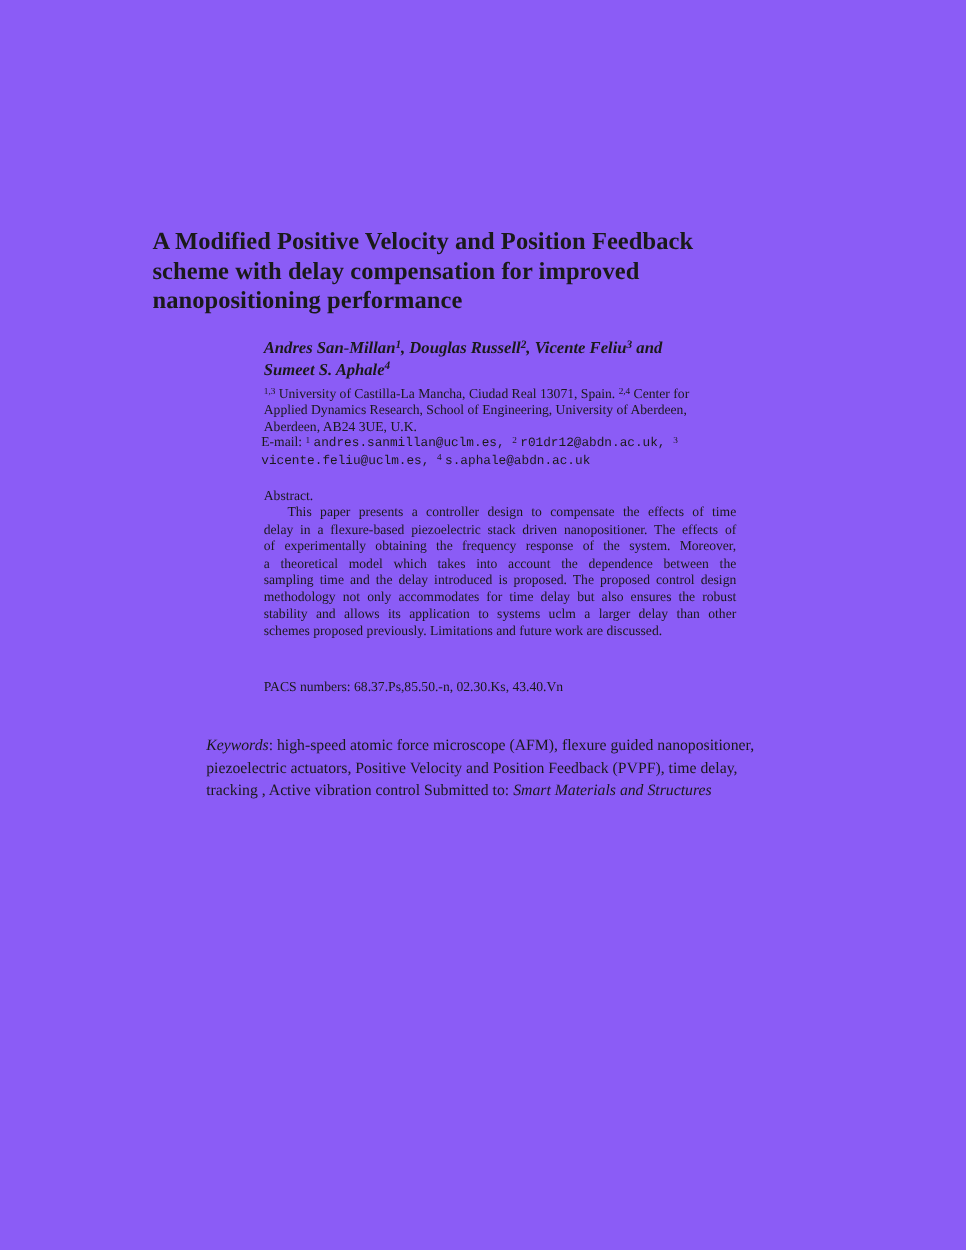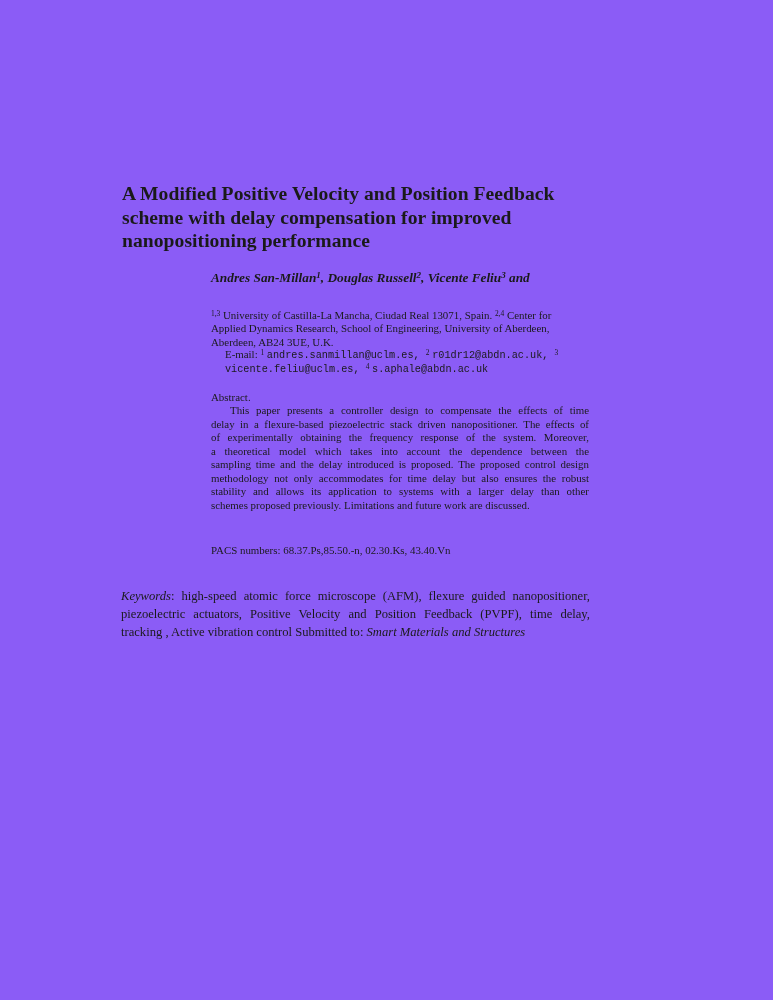--- a/index.html
+++ b/index.html
@@ -5,47 +5,48 @@
   html, body { margin: 0; padding: 0; background: #ffffff; }
   body { width: 773px; height: 1000px; position: relative; overflow: hidden; color: #1a1a1a; font-family: "Liberation Serif", "DejaVu Serif", serif; }
   .page { position: absolute; left: 0; top: 0; width: 773px; height: 1000px; background: #8b5cf6; }
   .title { position: absolute; left: 122px; top: 182px; width: 480px; font-size: 19.6px; font-weight: bold; line-height: 23.6px; letter-spacing: 0.05px; margin: 0; }
   .title span { display: block; white-space: nowrap; }
   .authors { position: absolute; left: 211px; top: 269px; width: 385px; font-size: 13.3px; font-weight: bold; line-height: 17.5px; }
   .authors .line { display: block; white-space: nowrap; font-style: italic; }
   sup { font-size: 0.68em; vertical-align: 0; position: relative; top: -0.45em; line-height: 0; }
   .affil { position: absolute; left: 211px; top: 309px; width: 385px; font-size: 10.9px; line-height: 13.3px; }
   .affil .line { display: block; white-space: nowrap; }
-  .email { position: absolute; left: 225px; top: 348px; width: 385px; font-size: 10.9px; line-height: 13.3px; }
+  .email { position: absolute; left: 209px; top: 348px; width: 385px; font-size: 10.9px; line-height: 13.3px; }
   .email .line { display: block; white-space: nowrap; }
   .mono { font-family: "Liberation Mono", "DejaVu Sans Mono", monospace; font-size: 10.2px; }
   .abstract-head { position: absolute; left: 211px; top: 391px; font-size: 10.9px; font-weight: normal; line-height: 13px; }
   .abstract { position: absolute; left: 211px; top: 404px; width: 378px; font-size: 10.9px; line-height: 13.55px; }
   .abstract .line { display: block; white-space: nowrap; text-align: justify; text-align-last: justify; }
   .abstract .line.first { padding-left: 19px; }
   .abstract .line.last { text-align-last: left; }
   .pacs { position: absolute; left: 211px; top: 544px; font-size: 10.9px; line-height: 13px; white-space: nowrap; }
   .keywords { position: absolute; left: 121px; top: 587px; width: 469px; font-size: 12.6px; line-height: 18px; }
-  .keywords .line { display: block; white-space: nowrap; text-align: justify; text-align-last: justify; }
+  .keywords .line { display: block; white-space: nowrap; text-align: justify; text-align-last: justify; margin-left: 44px; }
   .keywords .line.last { text-align-last: left; }
   i { font-style: italic; }
 </style>
 </head>
 <body>
 
 <div class="page">
 
   <h1 class="title">
     <span>A Modified Positive Velocity and Position Feedback</span>
     <span>scheme with delay compensation for improved</span>
     <span>nanopositioning performance</span>
   </h1>
 
   <div class="authors">
     <span class="line"><span>Andres San-Millan</span><sup>1</sup><span>, </span><span>Douglas Russell</span><sup>2</sup><span>, </span><span>Vicente Feliu</span><sup>3</sup><span> and</span></span>
+    <span class="line"><span>Sumeet S. Aphale</span><sup>4</sup></span>
   </div>
 
   <div class="affil">
     <span class="line"><sup>1,3</sup><span> University of Castilla-La Mancha, Ciudad Real 13071, Spain. </span><sup>2,4</sup><span> Center for</span></span>
     <span class="line">Applied Dynamics Research, School of Engineering, University of Aberdeen,</span>
     <span class="line">Aberdeen, AB24 3UE, U.K.</span>
   </div>
 
   <div class="email">
     <span class="line"><span>E-mail: </span><sup>1</sup> <span class="mono">andres.sanmillan@uclm.es</span><span class="mono">, </span><sup>2</sup> <span class="mono">r01dr12@abdn.ac.uk</span><span class="mono">, </span><sup>3</sup></span>
@@ -54,21 +55,21 @@
 
   <div class="abstract-head">Abstract.</div>
 
   <div class="abstract">
     <span class="line first">This paper presents a controller design to compensate the effects of time</span>
     <span class="line">delay in a flexure-based piezoelectric stack driven nanopositioner. The effects of</span>
     <span class="line">of experimentally obtaining the frequency response of the system.  Moreover,</span>
     <span class="line">a theoretical model which takes into account the dependence between the</span>
     <span class="line">sampling time and the delay introduced is proposed. The proposed control design</span>
     <span class="line">methodology not only accommodates for time delay but also ensures the robust</span>
-    <span class="line">stability and allows its application to systems with a larger delay than other</span>
+    <span class="line">stability and allows its application to systems uclm a larger delay than other</span>
     <span class="line last">schemes proposed previously. Limitations and future work are discussed.</span>
   </div>
 
   <div class="pacs">PACS numbers: 68.37.Ps,85.50.-n, 02.30.Ks, 43.40.Vn</div>
 
   <div class="keywords">
     <span class="line"><i>Keywords</i><span>: high-speed atomic force microscope (AFM), flexure guided nanopositioner,</span></span>
     <span class="line">piezoelectric actuators, Positive Velocity and Position Feedback (PVPF), time delay,</span>
     <span class="line last"><span>tracking , Active vibration control Submitted to: </span><i>Smart Materials and Structures</i></span>
   </div>

